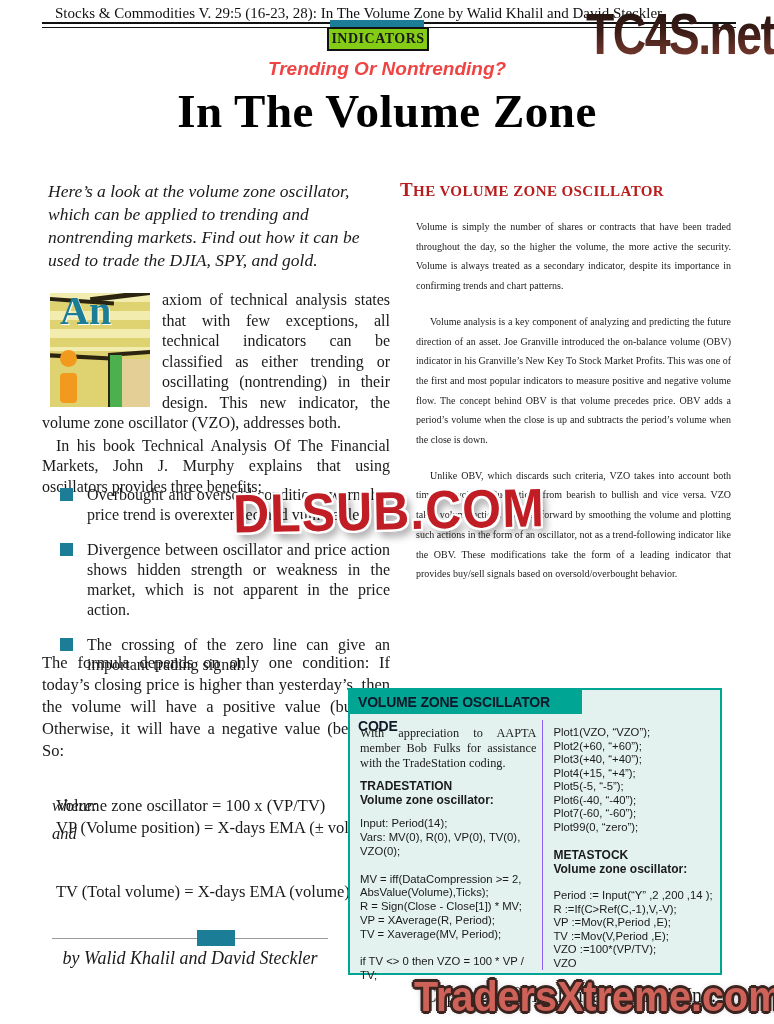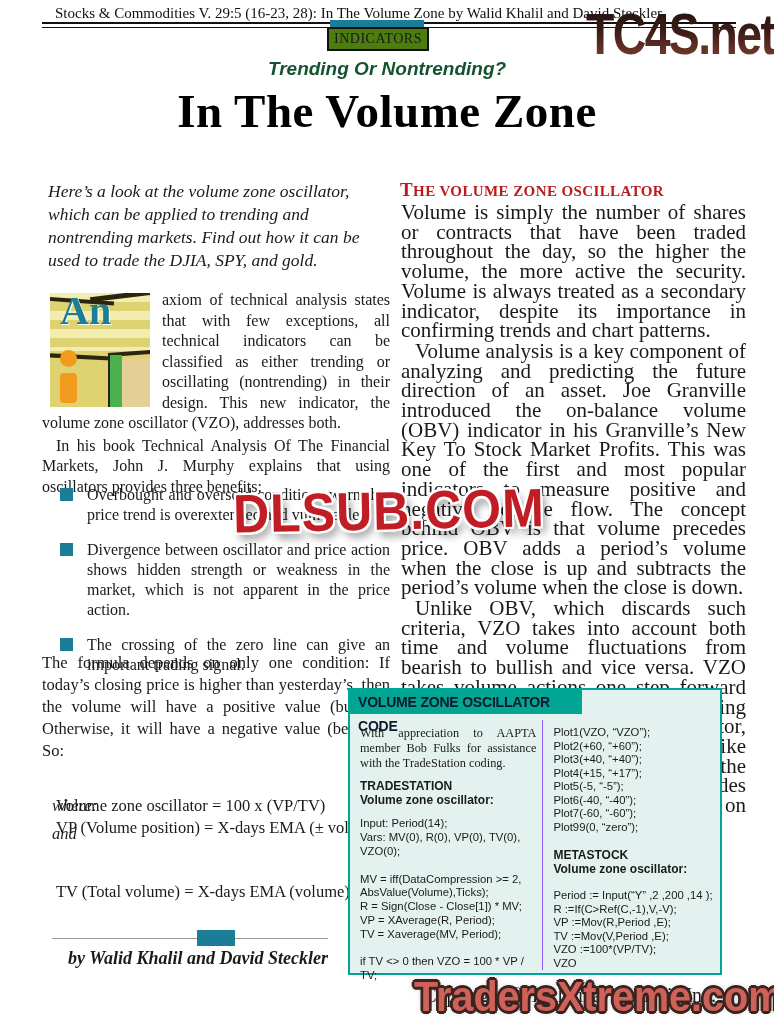--- a/index.html
+++ b/index.html
@@ -4,26 +4,26 @@
 <style>
   html,body{margin:0;padding:0;background:#ffffff;}
   .page{position:relative;width:774px;height:1024px;background:#ffffff;overflow:hidden;
         font-family:"Liberation Serif", serif;color:#1a1a1a;}
 
   
   .citation{position:absolute;left:55px;top:5px;font-size:15px;color:#111;}
   .rule1{position:absolute;left:42px;top:22px;width:694px;height:2px;background:#111;}
   .rule2{position:absolute;left:42px;top:27px;width:694px;height:1px;background:#111;}
   .teal-tab{position:absolute;left:330px;top:20px;width:94px;height:14px;background:#1c7e96;}
-  .badge{position:absolute;left:327px;top:27px;width:98px;height:20px;background:#4d7c0f;
-         border:2px solid #111;text-align:center;font-weight:normal;font-size:14px;
+  .badge{position:absolute;left:327px;top:27px;width:98px;height:20px;background:#84cc16;
+         border:2px solid #111;text-align:center;font-weight:bold;font-size:14px;
          letter-spacing:0.5px;line-height:20px;}
   .kicker{position:absolute;left:0;top:58px;width:774px;text-align:center;
           font-family:"Liberation Sans", sans-serif;font-style:italic;font-weight:bold;
-          color:#14532d;font-size:19px;}
+          color:#ef4444;font-size:19px;}
   .title{position:absolute;left:0;top:84px;width:774px;text-align:center;
          font-weight:bold;font-size:47px;letter-spacing:0.5px;color:#000;}
 
   
   .wm-tc4s{position:absolute;left:586px;top:0px;z-index:40;
            font-family:"Liberation Sans", sans-serif;font-weight:800;font-size:58px;
            letter-spacing:-2px;transform:scaleX(0.80);transform-origin:left top;
            background:linear-gradient(180deg,#17120f 0%,#3a1b16 45%,#8a4436 100%);
            -webkit-background-clip:text;background-clip:text;color:transparent;}
   .wm-dlsub{position:absolute;left:233px;top:482px;z-index:40;
@@ -66,28 +66,28 @@
   .bullets > div{position:relative;padding-left:27px;margin-bottom:15px;}
   .bullets > div::before{content:"";position:absolute;left:0;top:3px;width:13px;height:13px;
            background:#1c7e96;}
   .formula-para{position:absolute;left:42px;top:652px;width:348px;font-size:16.5px;
            line-height:22px;text-align:justify;}
   .formula-para .first{text-indent:14px;}
   .eq{position:absolute;left:56px;font-size:16.5px;}
   .eq.it{font-style:italic;left:52px;}
   .divider{position:absolute;left:52px;top:938px;width:276px;height:1px;background:#9a9a9a;}
   .divider .sq{position:absolute;left:145px;top:-8px;width:38px;height:16px;background:#1c7e96;}
-  .byline{position:absolute;left:58px;top:948px;width:280px;text-align:center;
-          font-weight:bold;font-style:italic;font-size:18px;}
+  .byline{position:absolute;left:50px;top:948px;width:280px;text-align:center;
+          font-weight:normal;font-style:italic;font-size:18px;}
 
   
   .rcol{position:absolute;left:400px;top:179px;width:347px;}
   .rhead{color:#b91c1c;font-weight:bold;font-size:15px;letter-spacing:0.4px;margin:0 0 2px 0;}
   .rhead::first-letter{font-size:19px;}
-  .rcol p{margin:1px;font-size:21px;line-height:19.7px;text-align:justify;}
+  .rcol p{margin:16px;font-size:10px;line-height:19.7px;text-align:justify;}
   .rcol p.ind{text-indent:14px;}
 
   
   .codebox{position:absolute;left:348px;top:688px;width:374px;height:287px;z-index:10;
            background:#e3f2ee;border:2px solid #00a693;box-sizing:border-box;
            font-family:"Liberation Sans", sans-serif;}
   .codebox .hdr{position:absolute;left:0px;top:0px;width:232px;height:24px;background:#00a693;
            color:#0f172a;font-weight:bold;font-size:14px;line-height:24px;padding-left:8px;
            letter-spacing:-0.2px;box-sizing:border-box;}
   .codebox .cols{position:absolute;left:0;top:30px;width:100%;height:250px;display:flex;}
@@ -184,21 +184,21 @@
             <div>TV = Xaverage(MV, Period);</div>
             <div>&nbsp;</div>
             <div>if TV &lt;&gt; 0 then VZO = 100 * VP / TV;</div>
           </div>
       </div>
       <div class="rcol2">
         <div class="code2">
             <div>Plot1(VZO, “VZO”);</div>
             <div>Plot2(+60, “+60”);</div>
             <div>Plot3(+40, “+40”);</div>
-            <div>Plot4(+15, “+17”);</div>
+            <div>Plot4(+15, “+4”);</div>
             <div>Plot5(-5, “-5”);</div>
             <div>Plot6(-40, “-40”);</div>
             <div>Plot7(-60, “-60”);</div>
             <div>Plot99(0, “zero”);</div>
             <div>&nbsp;</div>
           </div>
         <div class="bold">METASTOCK</div>
         <div class="bold">Volume zone oscillator:</div>
         <div class="code2" style="margin-top:0;">
             <div>&nbsp;</div>

